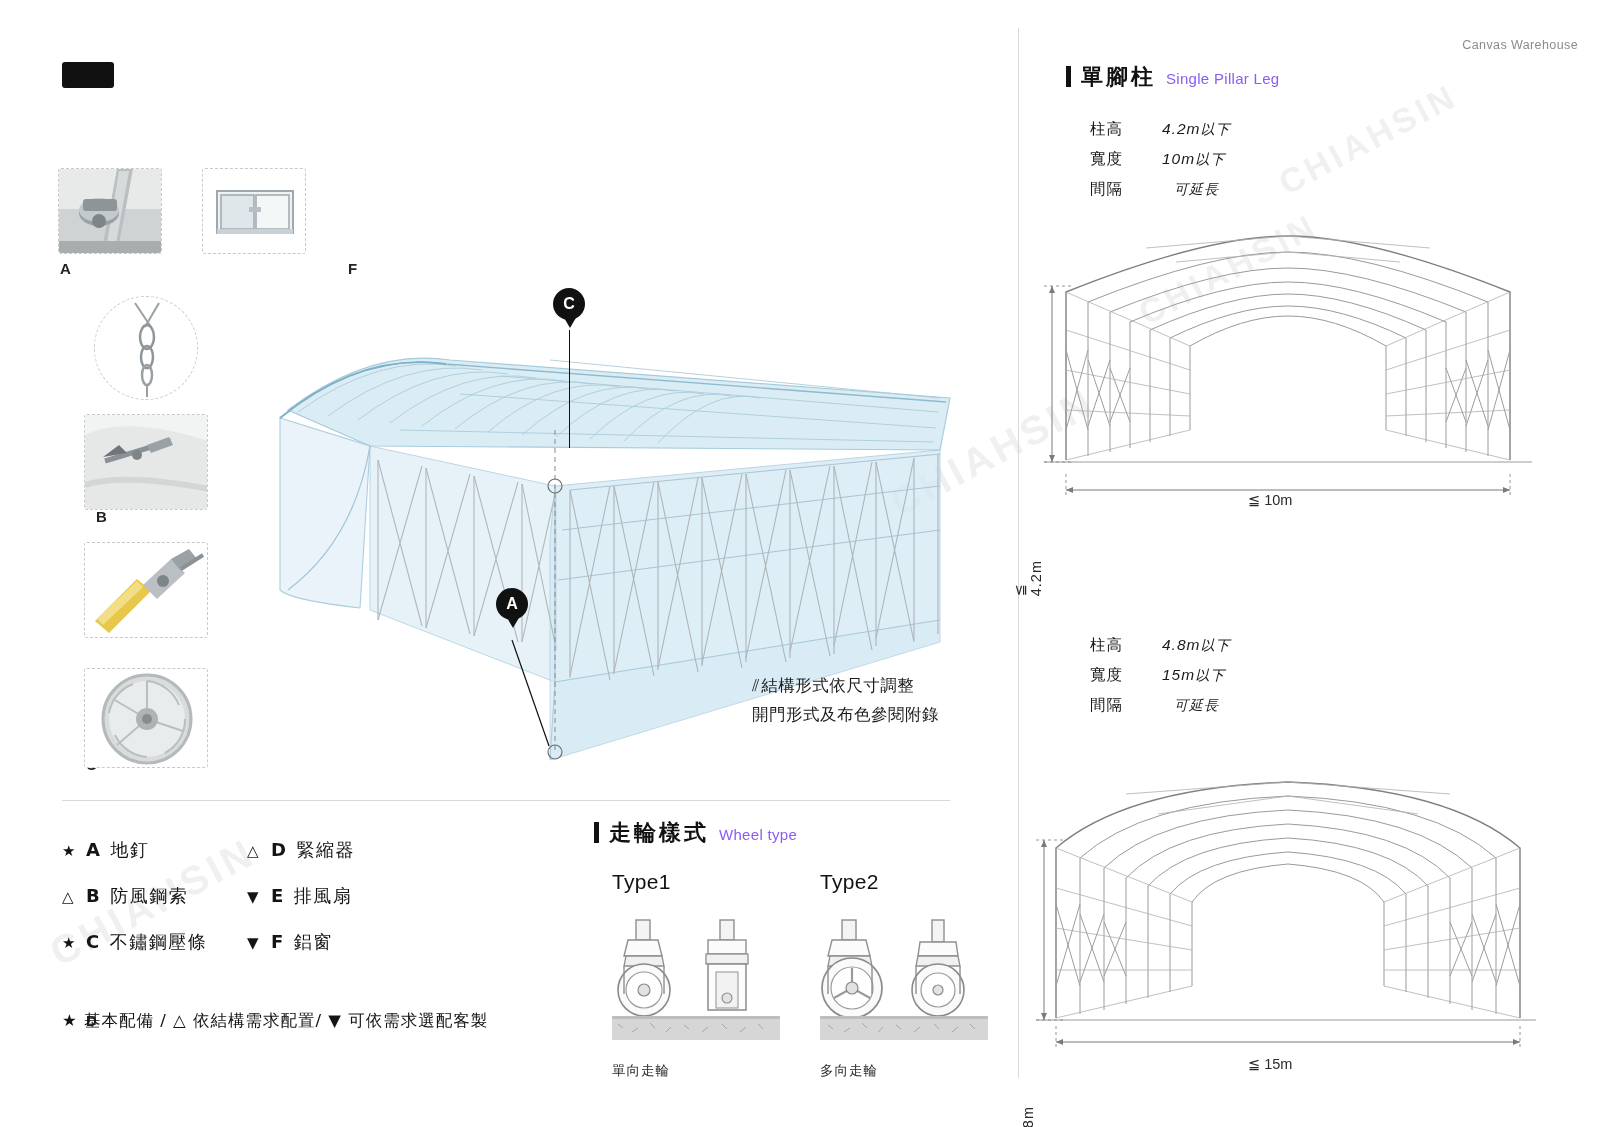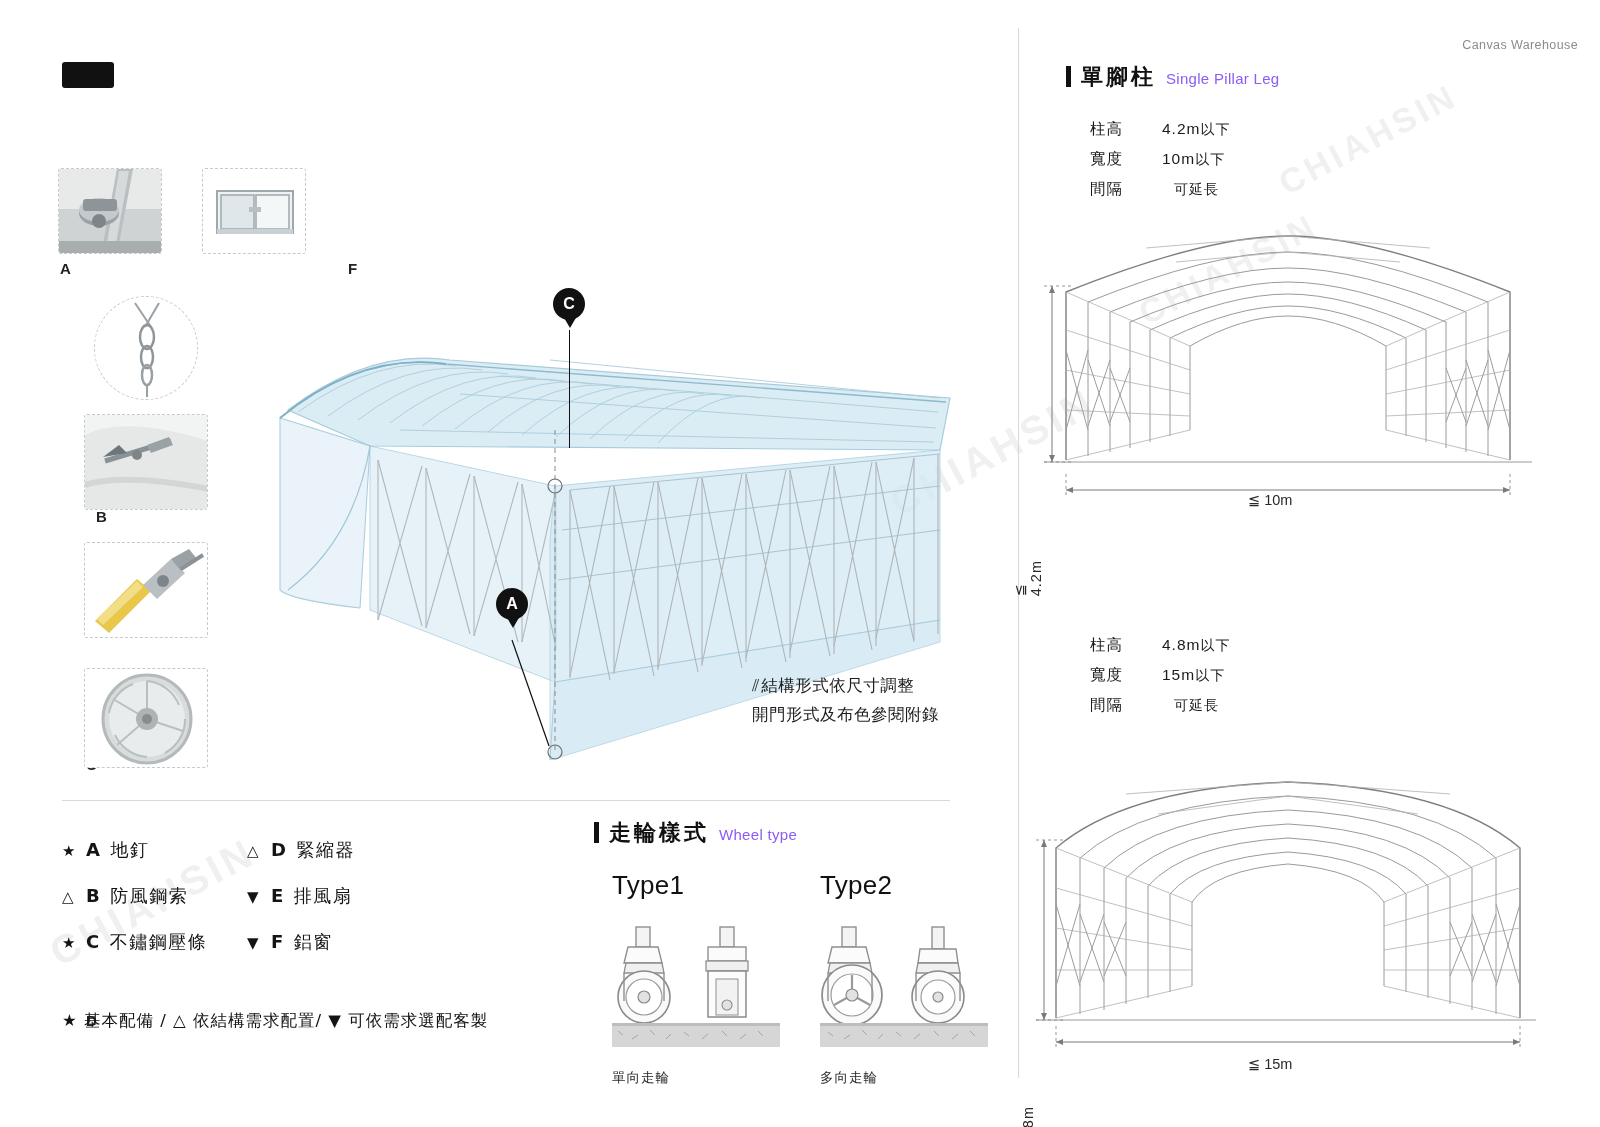--- a/index.html
+++ b/index.html
@@ -161,40 +161,40 @@
     font-size: 16.5px; letter-spacing: 1px; color: #141414;
     font-family: "DejaVu Sans", "Liberation Sans", sans-serif;
   }
 
   
   .wheel { position: absolute; left: 594px; top: 818px; width: 410px; }
   .wheel-cols { position: relative; margin-top: 22px; height: 230px; }
   .wheel-col { position: absolute; top: 0; width: 180px; }
   .wheel-col.c1 { left: 18px; }
   .wheel-col.c2 { left: 226px; }
-  .wheel-title { font-size: 26px; color: #111; font-family: "Liberation Sans", sans-serif; letter-spacing: .3px; }
+  .wheel-title { font-size: 21px; color: #111; font-family: "Liberation Sans", sans-serif; letter-spacing: .3px; }
   .wheel-caption {
     position: absolute; bottom: -28px; left: 0;
     font-size: 13.5px; color: #2a2a2a; letter-spacing: 1px;
     font-family: "DejaVu Sans", "Liberation Sans", sans-serif;
   }
 
   
   .right { position: absolute; left: 1066px; top: 0; width: 520px; }
 
   .spec-block { position: absolute; }
   .spec-rows { margin-top: 22px; margin-left: 24px; }
   .spec-row {
     display: flex; align-items: flex-end;
     font-size: 15.5px; line-height: 1.95;
     font-family: "DejaVu Sans", "Liberation Sans", sans-serif;
     color: #1b1b1b; letter-spacing: 1px;
   }
   .spec-label { width: 72px; }
-  .spec-val { font-family: "Liberation Sans", sans-serif; font-size: 15.5px; }
+  .spec-val { font-family: "Liberation Sans", sans-serif; font-size: 15.5px; font-style: italic; }
   .spec-val .zh { font-family: "DejaVu Sans", "Liberation Sans", sans-serif; font-size: 14px; letter-spacing: 1px;}
   .spec-val.center { padding-left: 12px; }
 
   .dim-label {
     position: absolute;
     font-size: 14.5px;
     color: #2a2a2a;
     font-family: "Liberation Sans", sans-serif;
   }
   .dim-v { writing-mode: vertical-rl; transform: rotate(180deg); letter-spacing: 1px; }

